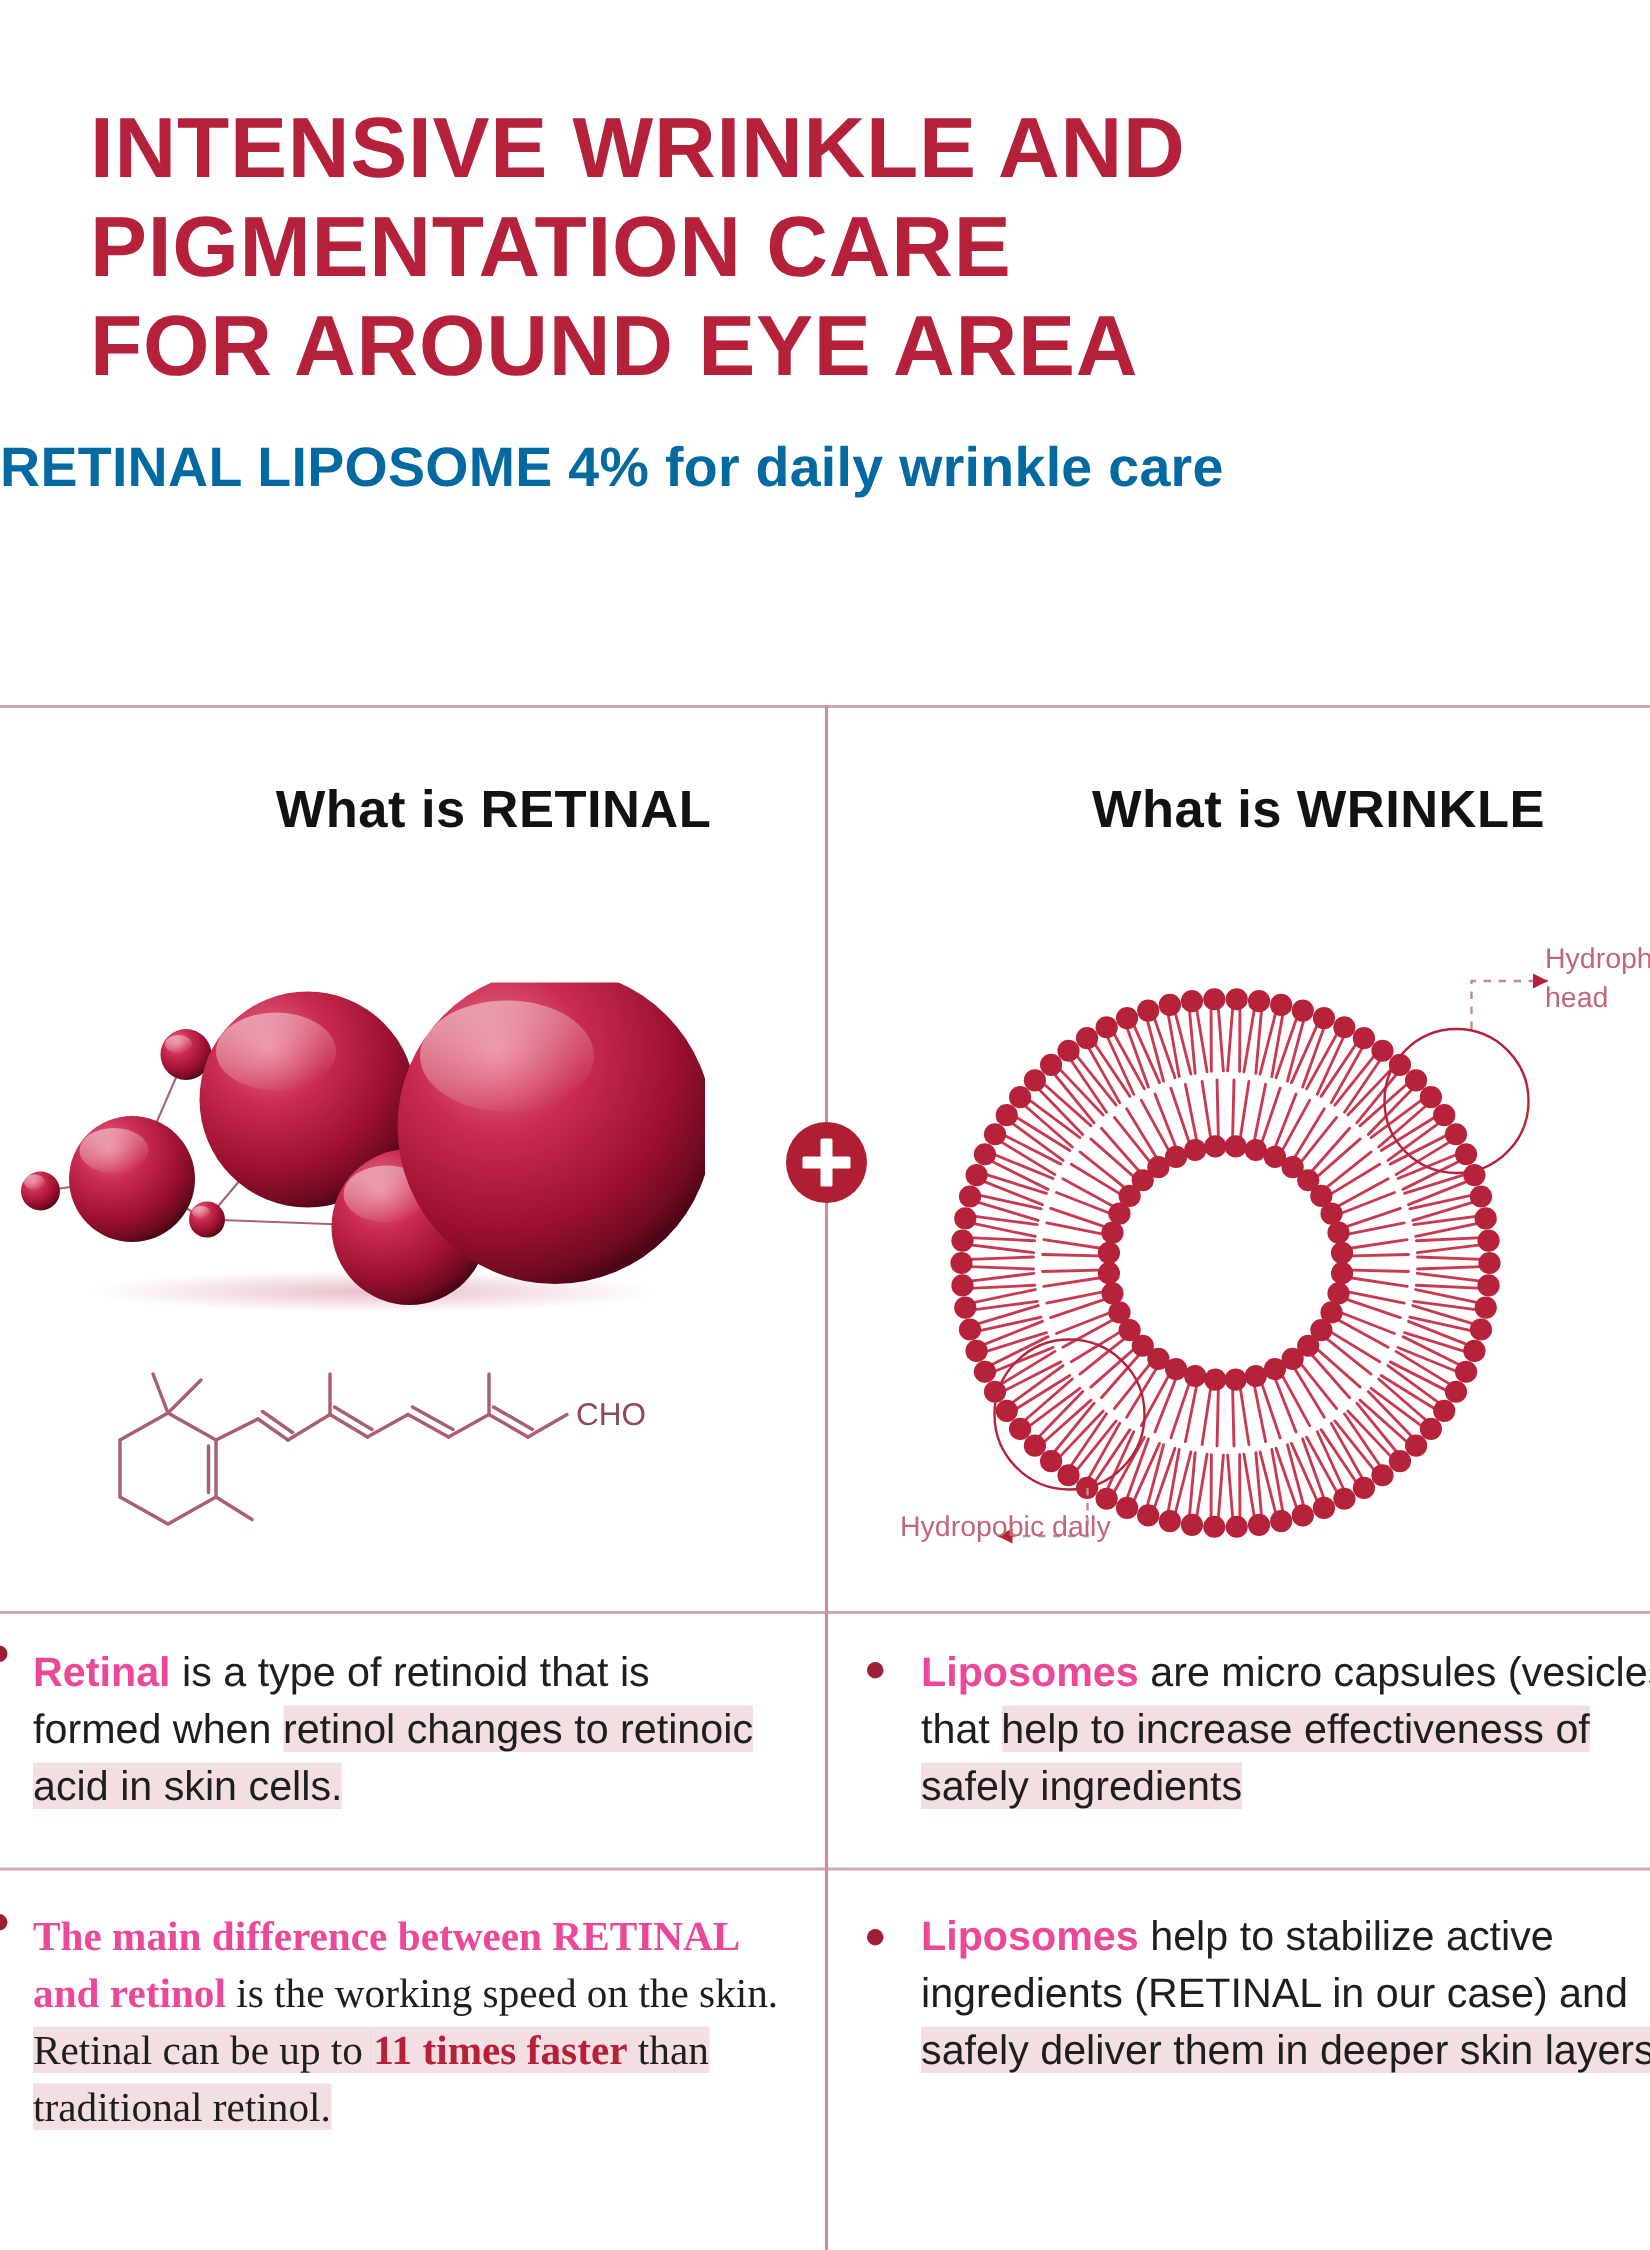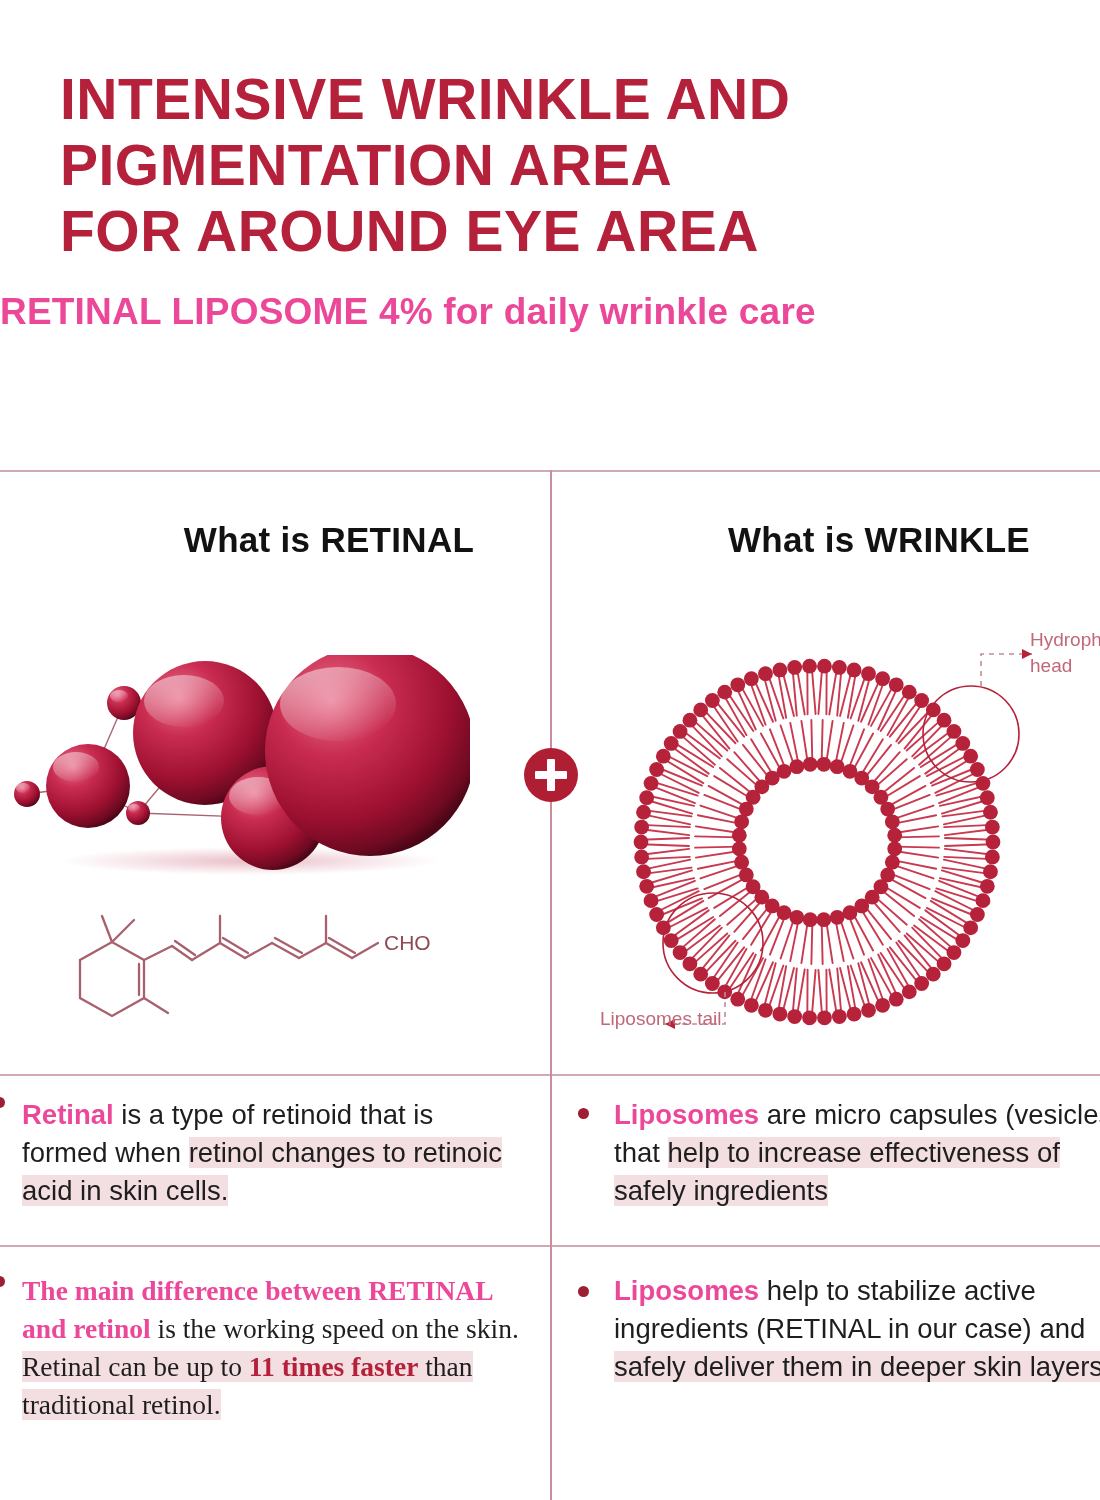--- a/index.html
+++ b/index.html
@@ -16,21 +16,21 @@
   .title{
     color:#b5203a;
     font-family:"Liberation Sans", sans-serif;
     font-weight:bold;
     font-size:57px;
     line-height:66px;
     letter-spacing:0.5px;
     margin:0 60px;
   }
   .subtitle{
-    color:#ec4899;
+    color:#0369a1;
     font-weight:bold;
     font-size:37px;
     line-height:44px;
     margin-top:26px;
     letter-spacing:0.2px;
   }
 
   
   .hrule{position:absolute;left:0;width:1100px;height:2px;background:#cfa9b3;}
   .rule-top{top:470px;}
@@ -103,21 +103,21 @@
   .cell-r2c2 .txt{margin-left:36px;}
 </style>
 </head>
 <body>
 
 <div class="page">
 
   <div class="header">
     <div class="title">
       <div>INTENSIVE WRINKLE AND</div>
-      <div>PIGMENTATION AREA</div>
+      <div>PIGMENTATION CARE</div>
       <div>FOR AROUND EYE AREA</div>
     </div>
     <div class="subtitle">RETINAL LIPOSOME 4% for daily wrinkle care</div>
   </div>
 
   <div class="hrule rule-top"></div>
   <div class="hrule rule-mid"></div>
   <div class="hrule rule-bot"></div>
   <div class="vrule"></div>
 
@@ -558,21 +558,21 @@
       <circle cx="128" cy="333" r="50" fill="none" stroke="#b5223a" stroke-width="1.6"></circle>
 
       <path d="M396,76 L396,44 L447,44" fill="none" stroke="#c08c97" stroke-width="1.6" stroke-dasharray="5 5"></path>
       <path d="M447,44 l-10,-5 l0,10 Z" fill="#b5223a"></path>
 
       <path d="M140,382 L140,414 L80,414" fill="none" stroke="#c08c97" stroke-width="1.6" stroke-dasharray="5 5"></path>
       <path d="M80,414 l10,-5 l0,10 Z" fill="#b5223a"></path>
     </g>
   </svg>
 
-  <div class="lipo-label label-tail">Liposomes tail</div>
+  <div class="lipo-label label-tail">Hydropobic daily</div>
   <div class="lipo-label label-head">
     <div>Hydrophilic</div>
     <div>head</div>
   </div>
 
   <div class="cell cell-r1c1">
     <span class="bullet"></span>
     <p class="txt"><b>Retinal</b><span> is a type of retinoid that is formed when </span><span class="hl">retinol changes to retinoic acid in skin cells.</span></p>
   </div>
 

